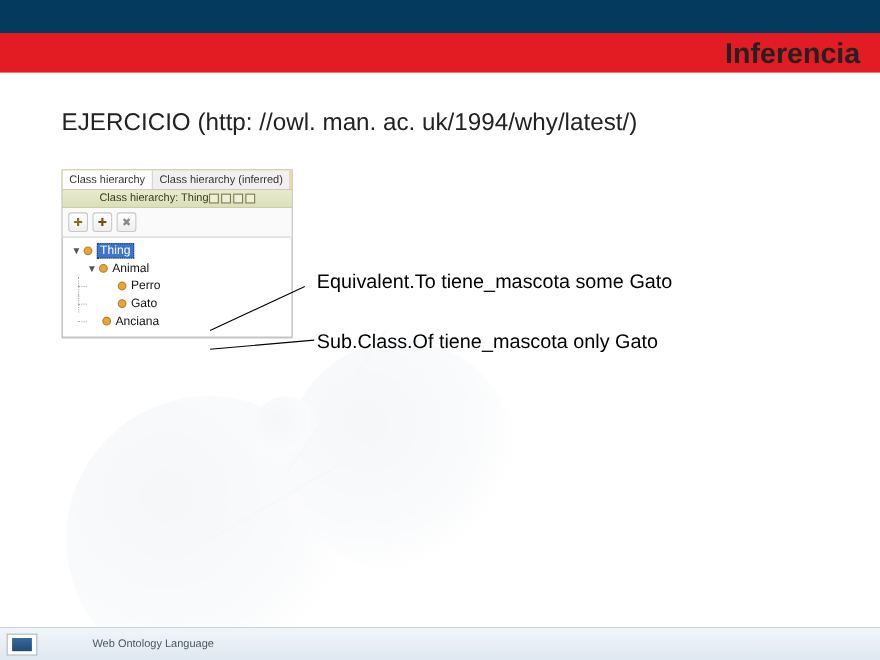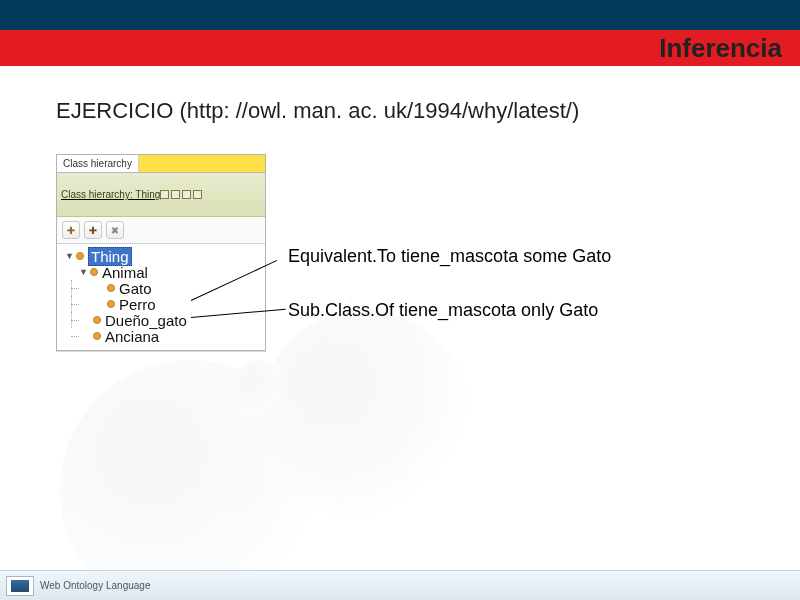--- a/index.html
+++ b/index.html
@@ -19,46 +19,46 @@
   .header-title { font-size: 26px; color: #222; font-weight: 700; }
 
   .content { position: absolute; top: 80px; left: 0; right: 0; bottom: 32px; z-index: 1; padding: 18px 30px 0 56px; }
   .ejercicio { font-size: 22px; color: #222; margin-bottom: 30px; }
 
   .tree-area { position: relative; height: 230px; }
   .tree-panel { position: absolute; left: 0; top: 0; width: 210px; background: #fff; border: 1px solid #b3b3b3; box-shadow: 0 1px 0 #d9d9d9; font-size: 11px; }
   .tabs { display: flex; border-bottom: 1px solid #b8b8b8; background: #fde047; }
   .tab { padding: 3px 6px; font-size: 10px; color: #333; border-right: 1px solid #cfcfcf; background: #f0f0f0; }
   .tab.active { background: #fff; }
-  .panel-header { display: flex; align-items: center; justify-content: flex-start; background: linear-gradient(#e8ebcf,#dbe0b5); border-bottom: 1px solid #bfc49b; padding: 16px 4px; text-decoration: underline; }
+  .panel-header { display: flex; align-items: center; justify-content: center; background: linear-gradient(#e8ebcf,#dbe0b5); border-bottom: 1px solid #bfc49b; padding: 2px 4px; }
   .ph-text { font-size: 10px; color: #3a3a1a; }
   .ph-icons { display:flex; gap:2px; }
   .ph-icon { width: 9px; height: 9px; border: 1px solid #7a7a4a; background: #efefd8; }
 
   .toolbar { display: flex; gap: 4px; padding: 4px 5px; border-bottom: 1px solid #d0d0d0; background: #fafafa; }
   .tool-btn { width: 18px; height: 18px; border: 1px solid #c8c8c8; border-radius: 3px; background: linear-gradient(#fff,#eee); display:flex; align-items:center; justify-content:center; font-size:10px; color:#8a6b1f;}
   .tool-btn.b { color:#7a4a12; }
   .tool-btn.g { color:#888; }
 
   .tree { padding: 4px 2px 6px 8px; }
   .row { display: flex; align-items: center; height: 16px; position: relative; }
   .toggle { width: 9px; height: 9px; display:inline-flex; align-items:center; justify-content:center; font-size: 9px; color:#555; margin-right:2px;}
   .dot { width: 8px; height: 8px; border-radius: 50%; background: #e8a33c; border:1px solid #b97f1f; margin-right: 4px; flex:0 0 auto;}
-  .node-label { color:#111; font-size: 15px; }
+  .node-label { color:#111; font-size: 11px; }
   .row.sel .node-label { background:#3e74c9; color:#fff; border:1px dotted #1d3f7a; padding:0 2px; }
   .vline { position:absolute; left:6px; top:0; bottom:0; border-left:1px dotted #aaa; }
   .hline { position:absolute; left:6px; top:50%; width:8px; border-top:1px dotted #aaa; }
 
   .conn-line { position:absolute; height:1px; background:#000; }
   .annot { position: absolute; font-size: 18px; color: #000; white-space: nowrap; }
 
   .footer { position: absolute; left: 0; right: 0; bottom: 0; height: 30px; background: linear-gradient(#f0f5f9,#dfe8f0); border-top: 1px solid #c9d4df; display:flex; align-items:center; padding-left: 6px; z-index: 3; }
   .footer-logo { width: 28px; height: 20px; background: #fff; border:1px solid #a7b6c5; display:flex; align-items:center; justify-content:center; margin-right: 6px; }
   .footer-logo-inner { width: 18px; height: 12px; background: linear-gradient(#356aa0,#234a74); }
-  .footer-text { font-size: 10px; color: #4a5663; }
+  .footer-text { font-size: 10px; color: #4a5663; margin-left: 44px; }
 </style>
 </head>
 <body>
 
 <div class="bg-blobs">
   <div class="bg-blob b1"></div>
   <div class="bg-blob b2"></div>
   <div class="bg-blob b3"></div>
   <div class="bg-line l1"></div>
   <div class="bg-line l2"></div>
@@ -70,20 +70,21 @@
 </div>
 
 <div class="content">
   <div class="ejercicio">EJERCICIO (http: //owl. man. ac. uk/1994/why/latest/)</div>
 
   <div class="tree-area">
 
     <div class="tree-panel">
       <div class="tabs">
         <div class="tab active">Class hierarchy</div>
+        <div class="tab">Class hierarchy (inferred)</div>
       </div>
       <div class="panel-header">
         <span class="ph-text">Class hierarchy: Thing</span>
         <span class="ph-icons">
           <span class="ph-icon"></span>
           <span class="ph-icon"></span>
           <span class="ph-icon"></span>
           <span class="ph-icon"></span>
         </span>
       </div>
@@ -100,33 +101,27 @@
         </div>
         <div class="row" style="padding-left:14px">
           <span class="toggle">▼</span>
           <span class="dot"></span>
           <span class="node-label">Animal</span>
         </div>
         <div class="row" style="padding-left:42px">
           <span class="vline"></span>
             <span class="hline"></span>
           <span class="dot"></span>
-          <span class="node-label">Gato</span>
+          <span class="node-label">Perro</span>
         </div>
         <div class="row" style="padding-left:42px">
           <span class="vline"></span>
             <span class="hline"></span>
           <span class="dot"></span>
-          <span class="node-label">Perro</span>
-        </div>
-        <div class="row" style="padding-left:28px">
-          <span class="vline"></span>
-            <span class="hline"></span>
-          <span class="dot"></span>
-          <span class="node-label">Dueño_gato</span>
+          <span class="node-label">Gato</span>
         </div>
         <div class="row" style="padding-left:28px">
           <span class="hline"></span>
           <span class="dot"></span>
           <span class="node-label">Anciana</span>
         </div>
       </div>
     </div>
 
     <div class="conn-line" style="left:135px; top:146px; width:95px; transform-origin:left center; transform:rotate(-25deg);"></div>

